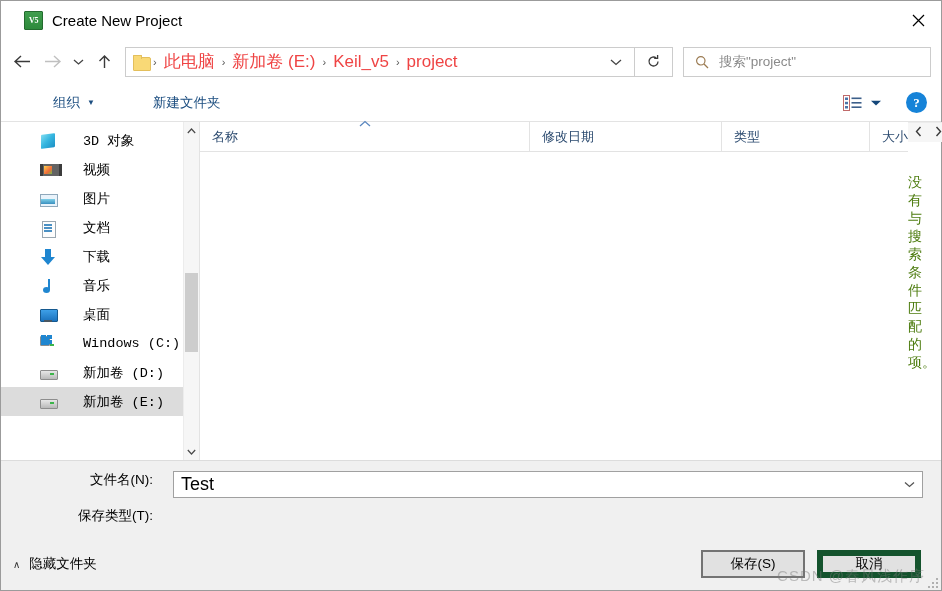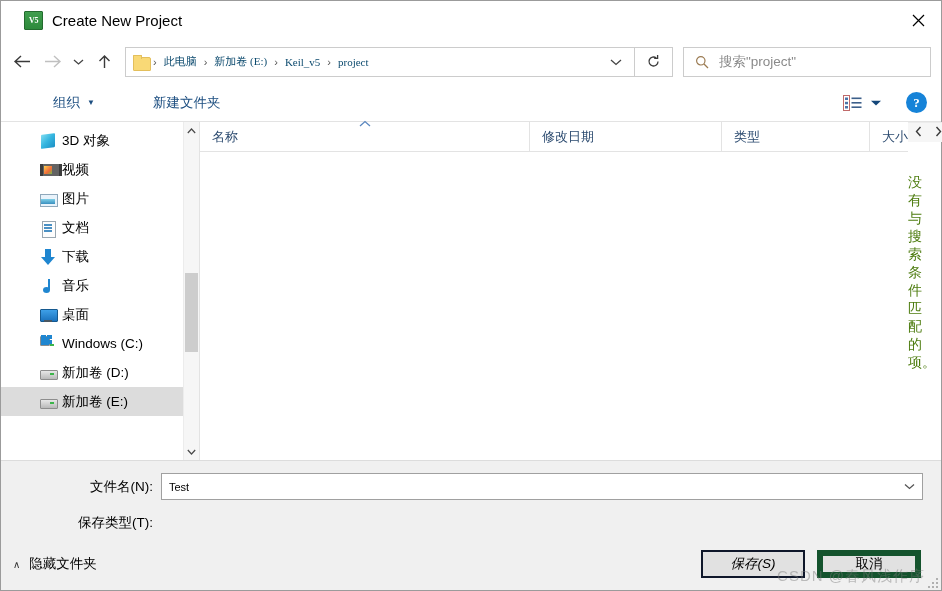--- a/index.html
+++ b/index.html
@@ -92,24 +92,23 @@
   }
   .folder-ico:after {
     content: ""; position: absolute; left: 0; top: 0px;
     width: 7px; height: 3px;
     background: #f9d976;
     border: 1px solid #e3bf5c; border-bottom: none;
     border-radius: 1px 1px 0 0;
   }
   .crumb {
     padding: 0 6px;
-    font-size: 11px;
-    color: #0c4a6e;
+    font-size: 17px;
+    color: #ef4444;
     white-space: nowrap;
-    font-family: Liberation Serif, serif;
   }
   .crumb-sep {
     color: #555;
     font-size: 11px;
     padding: 0 1px;
     user-select: none;
   }
   .addr-chevron {
     margin-left: auto;
     padding: 0 12px 0 14px;
@@ -180,24 +179,25 @@
   }
   .navpane-scrollport {
     flex: 1;
     overflow: hidden;
     padding-top: 4px;
   }
   .nav-item {
     height: 29px;
     display: flex; align-items: center;
     padding-left: 38px;
-    gap: 5px;
+    gap: 26px;
     font-size: 13.5px;
     color: #000;
     white-space: nowrap;
+    font-family: Liberation Mono, monospace;
   }
   .nav-item.selected { background: #dcdcdc; }
   .ni-ico { width: 18px; height: 18px; flex: none; position: relative; }
 
   
   .ico-3d:before{content:"";position:absolute;left:2px;top:2px;width:14px;height:14px;
     background:linear-gradient(135deg,#7fdcf0 0%,#35b6e0 48%,#1d8fc4 100%);
     transform:skewY(-8deg);border-radius:1px;}
   .ico-video:before{content:"";position:absolute;left:1px;top:3px;width:16px;height:12px;
     background:#636363;border-left:3px solid #3c3c3c;border-right:3px solid #3c3c3c;}
@@ -305,42 +305,43 @@
     background: #cdcdcd;
   }
 
   
   .footer {
     background: #f0f0f0;
     padding: 0;
     position: relative;
   }
   .form-row {
-    display: flex; align-items: center;
+    display: flex; 
     height: 31px;
     margin-top: 10px;
+    gap: 12px;
   }
   .form-row.second { margin-top: 5px; }
   .form-label {
     width: 160px;
     text-align: right;
     padding-right: 8px;
     font-size: 13.5px;
     color: #000;
     flex: none;
   }
   .combo {
     flex: 1;
     margin-right: 18px;
     height: 27px;
     border: 1px solid #a0a0a0;
     background: #ffffff;
     display: flex; align-items: center;
     padding-left: 7px;
-    font-size: 11px;
+    font-size: 18px;
     color: #000;
   }
   .combo.disabled { background: #e4e4e4; border-color: #b4b4b4; }
   .combo-arrow {
     margin-left: auto;
     width: 26px;
     display: flex; align-items: center; justify-content: center;
     color: #444;
   }
   .btn-row {
@@ -360,23 +361,22 @@
     width: 104px; height: 28px;
     border: 6px solid #14532d;
     background: #e1e1e1;
     font-size: 13.5px;
     color: #000;
     display: flex; align-items: center; justify-content: center;
     margin-left: 12px;
     font-family: "Liberation Sans", sans-serif;
   }
   .btn.primary {
-    border: 2px solid #0f172a;
+    border: 2px solid #737373;
     background: #e1e1e1;
-    font-style: italic;
   }
   .btn-spacer { margin-left: auto; }
 
   
   .watermark {
     position: absolute;
     right: 16px; bottom: 4px;
     font-size: 15px;
     color: rgba(120,120,120,0.45);
     letter-spacing: 1px;

